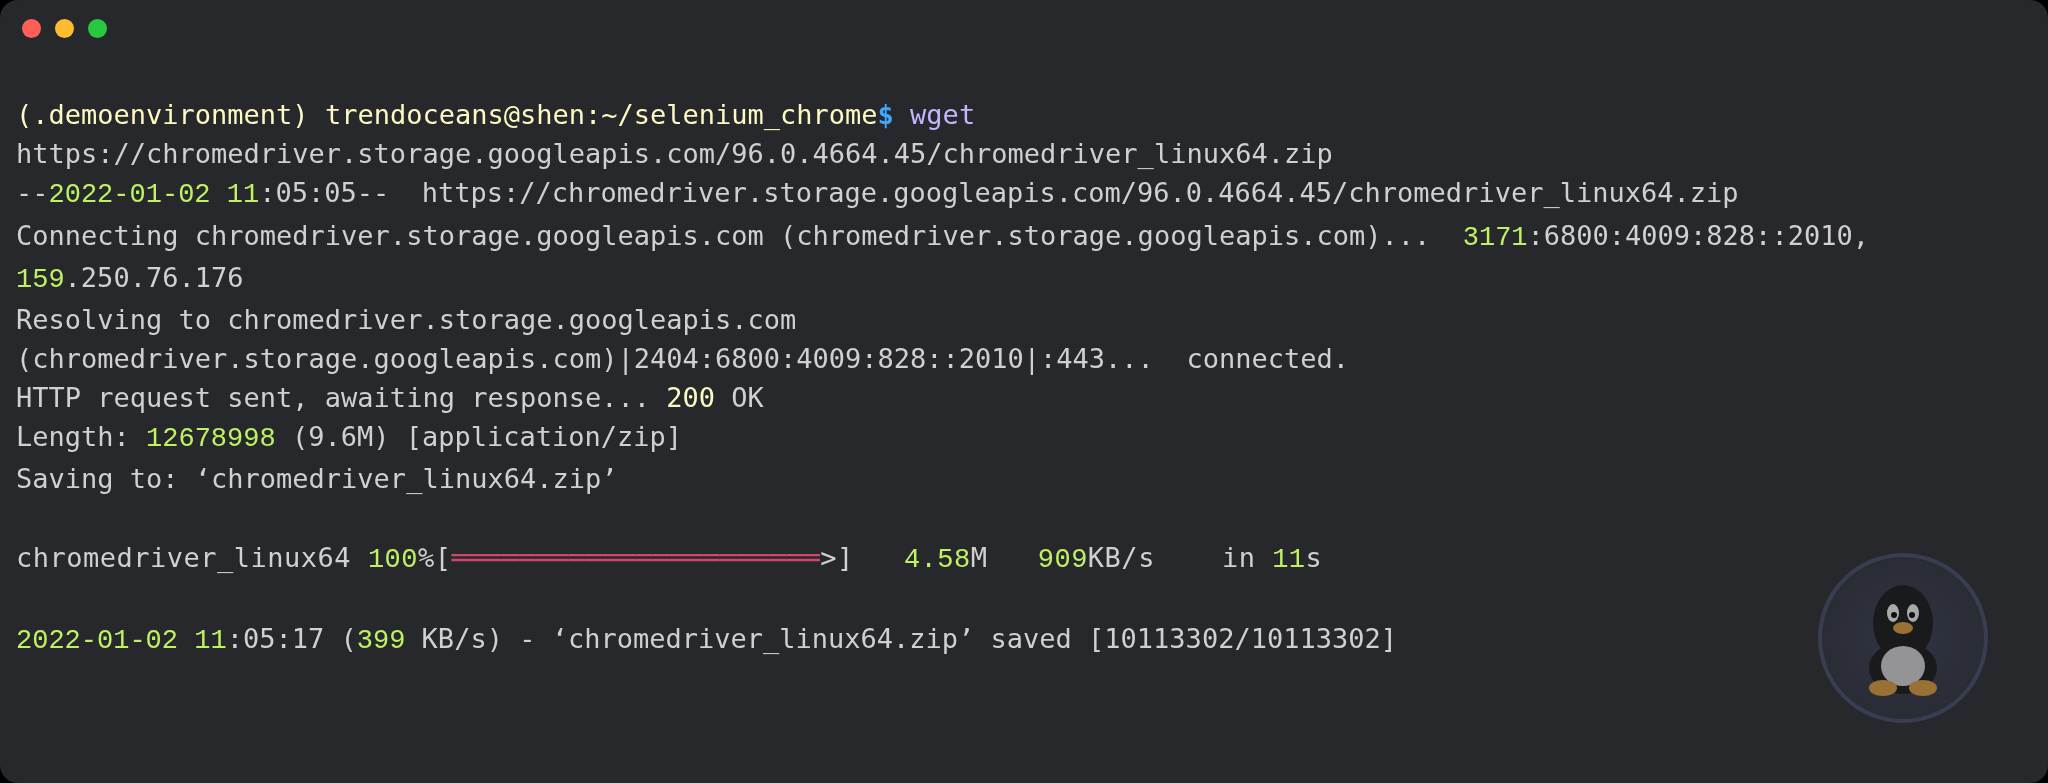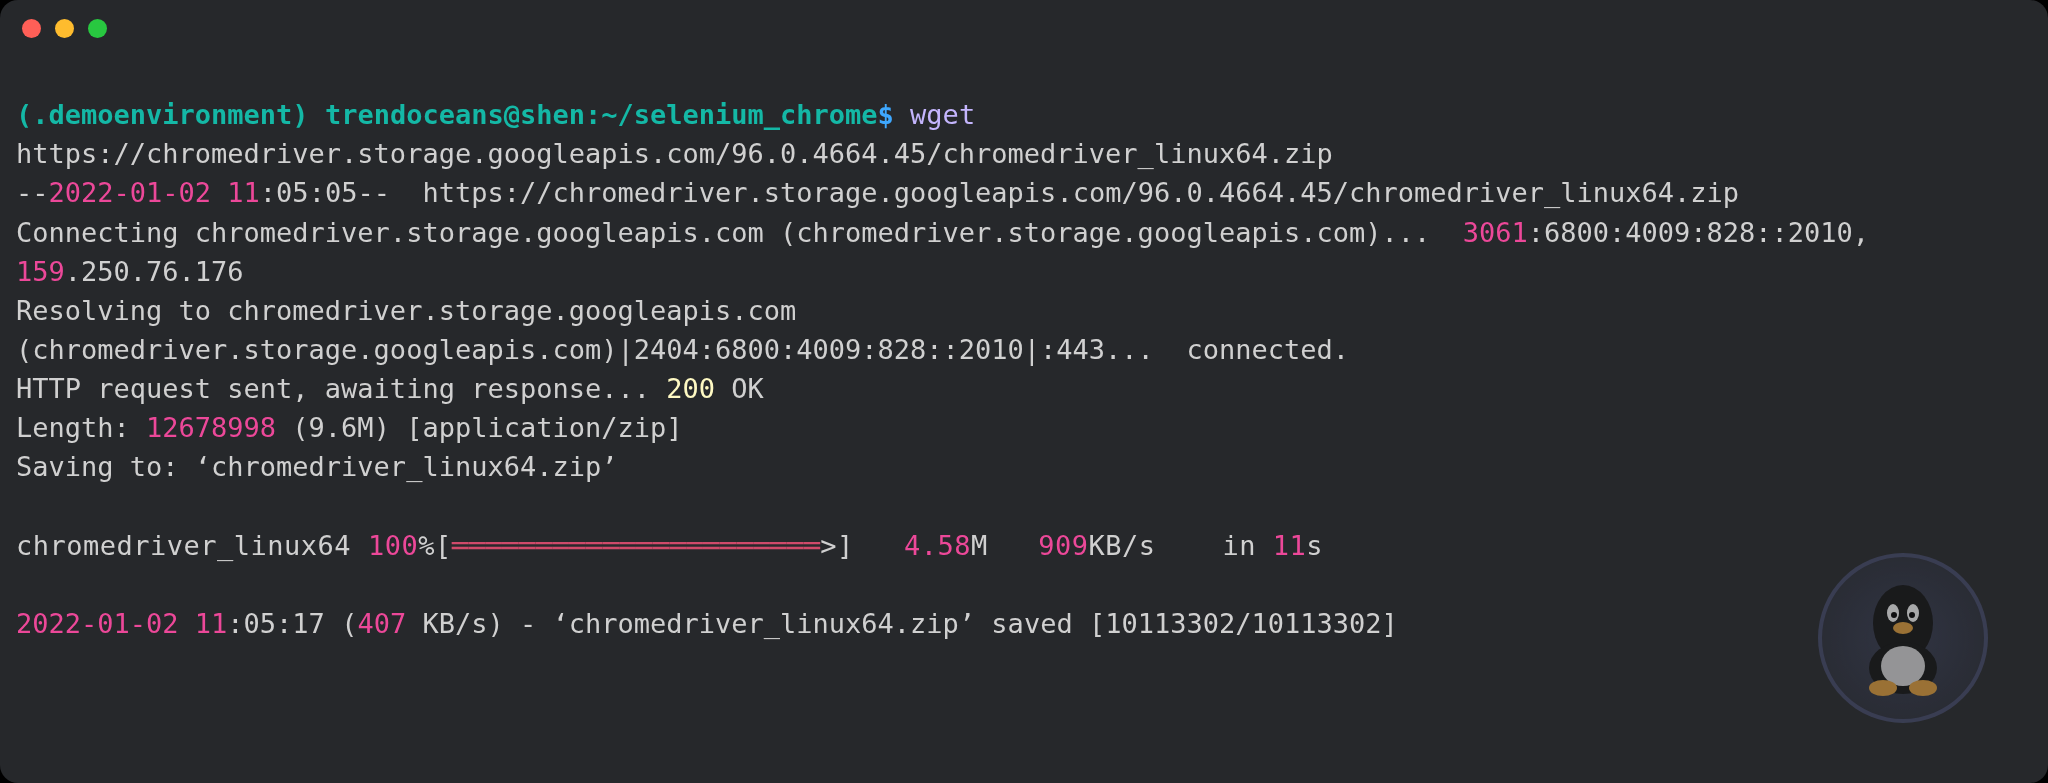--- a/index.html
+++ b/index.html
@@ -25,24 +25,24 @@
   }
   .circle { width: 19px; height: 19px; border-radius: 50%; }
   .red    { background: #ff5f57; }
   .yellow { background: #febc2e; }
   .green  { background: #28c840; }
   .term {
     padding: 0 16px 20px 16px;
     white-space: pre-wrap;
     word-break: break-all;
   }
-  .bold   { font-weight: 700; color: #14b8a6; }
+  .bold   { font-weight: 400; color: #fef9c3; }
   .dollar { color: #3ea8ff; font-weight: 700; }
   .cmd    { color: #c4b5fd; }
-  .num    { color: #ec4899; }
+  .num    { color: #bef264; font-family: Liberation Mono, monospace; }
   .ok     { color: #fef9c3; }
   .bar-line { letter-spacing: 0.5px; }
   .bar-fill { color: #cf4a6a; }
   .tux {
     position: absolute;
     right: 60px;
     bottom: 60px;
     width: 170px;
     height: 170px;
     border-radius: 50%;
@@ -63,31 +63,31 @@
   <div class="titlebar">
     <div class="circle red"></div>
     <div class="circle yellow"></div>
     <div class="circle green"></div>
   </div>
 
   <div class="term">
 <span class="bold">(.demoenvironment)</span> <span class="bold">trendoceans@shen</span><span class="bold">:</span><span class="bold">~/selenium_chrome</span><span class="dollar">$</span> <span class="cmd">wget</span>
 <span>https://chromedriver.storage.googleapis.com/96.0.4664.45/chromedriver_linux64.zip</span>
 <span>--</span><span class="num">2022-01-02</span> <span class="num">11</span><span>:05:05--</span><span>  https://chromedriver.storage.googleapis.com/96.0.4664.45/chromedriver_linux64.zip</span>
-<span>Connecting chromedriver.storage.googleapis.com (chromedriver.storage.googleapis.com)...  </span><span class="num">3061</span><span>:6800:4009:828::2010,</span>
+<span>Connecting chromedriver.storage.googleapis.com (chromedriver.storage.googleapis.com)...  </span><span class="num">3171</span><span>:6800:4009:828::2010,</span>
 <span class="num">159</span><span>.250.76.176</span>
 <span>Resolving to chromedriver.storage.googleapis.com</span>
 <span>(chromedriver.storage.googleapis.com)|2404:6800:4009:828::2010|:443...  connected.</span>
 <span>HTTP request sent, awaiting response... </span><span class="ok">200</span><span> OK</span>
 <span>Length: </span><span class="num">12678998</span><span> (9.6M) [application/zip]</span>
 <span>Saving to: ‘chromedriver_linux64.zip’</span>
 
 <span class="bar-line"><span>chromedriver_linux64 </span><span class="num">100</span><span>%[</span><span class="bar-fill">══════════════════════</span><span>&gt;]   </span><span class="num">4.58</span><span>M   </span><span class="num">909</span><span>KB/s    in </span><span class="num">11</span><span>s</span></span>
 
-<span class="num">2022-01-02</span><span> </span><span class="num">11</span><span>:05:17 (</span><span class="num">407</span><span> KB/s) - ‘chromedriver_linux64.zip’ saved [</span><span>10113302/10113302</span><span>]</span>
+<span class="num">2022-01-02</span><span> </span><span class="num">11</span><span>:05:17 (</span><span class="num">399</span><span> KB/s) - ‘chromedriver_linux64.zip’ saved [</span><span>10113302/10113302</span><span>]</span>
   </div>
 
   <div class="tux">
     <svg viewBox="0 0 100 120">
       <ellipse cx="50" cy="45" rx="30" ry="38" fill="#111"></ellipse>
       <ellipse cx="50" cy="90" rx="34" ry="26" fill="#111"></ellipse>
       <ellipse cx="50" cy="88" rx="22" ry="20" fill="#ddd"></ellipse>
       <ellipse cx="40" cy="35" rx="6" ry="9" fill="#fff"></ellipse>
       <ellipse cx="60" cy="35" rx="6" ry="9" fill="#fff"></ellipse>
       <circle cx="41" cy="37" r="3" fill="#000"></circle>

